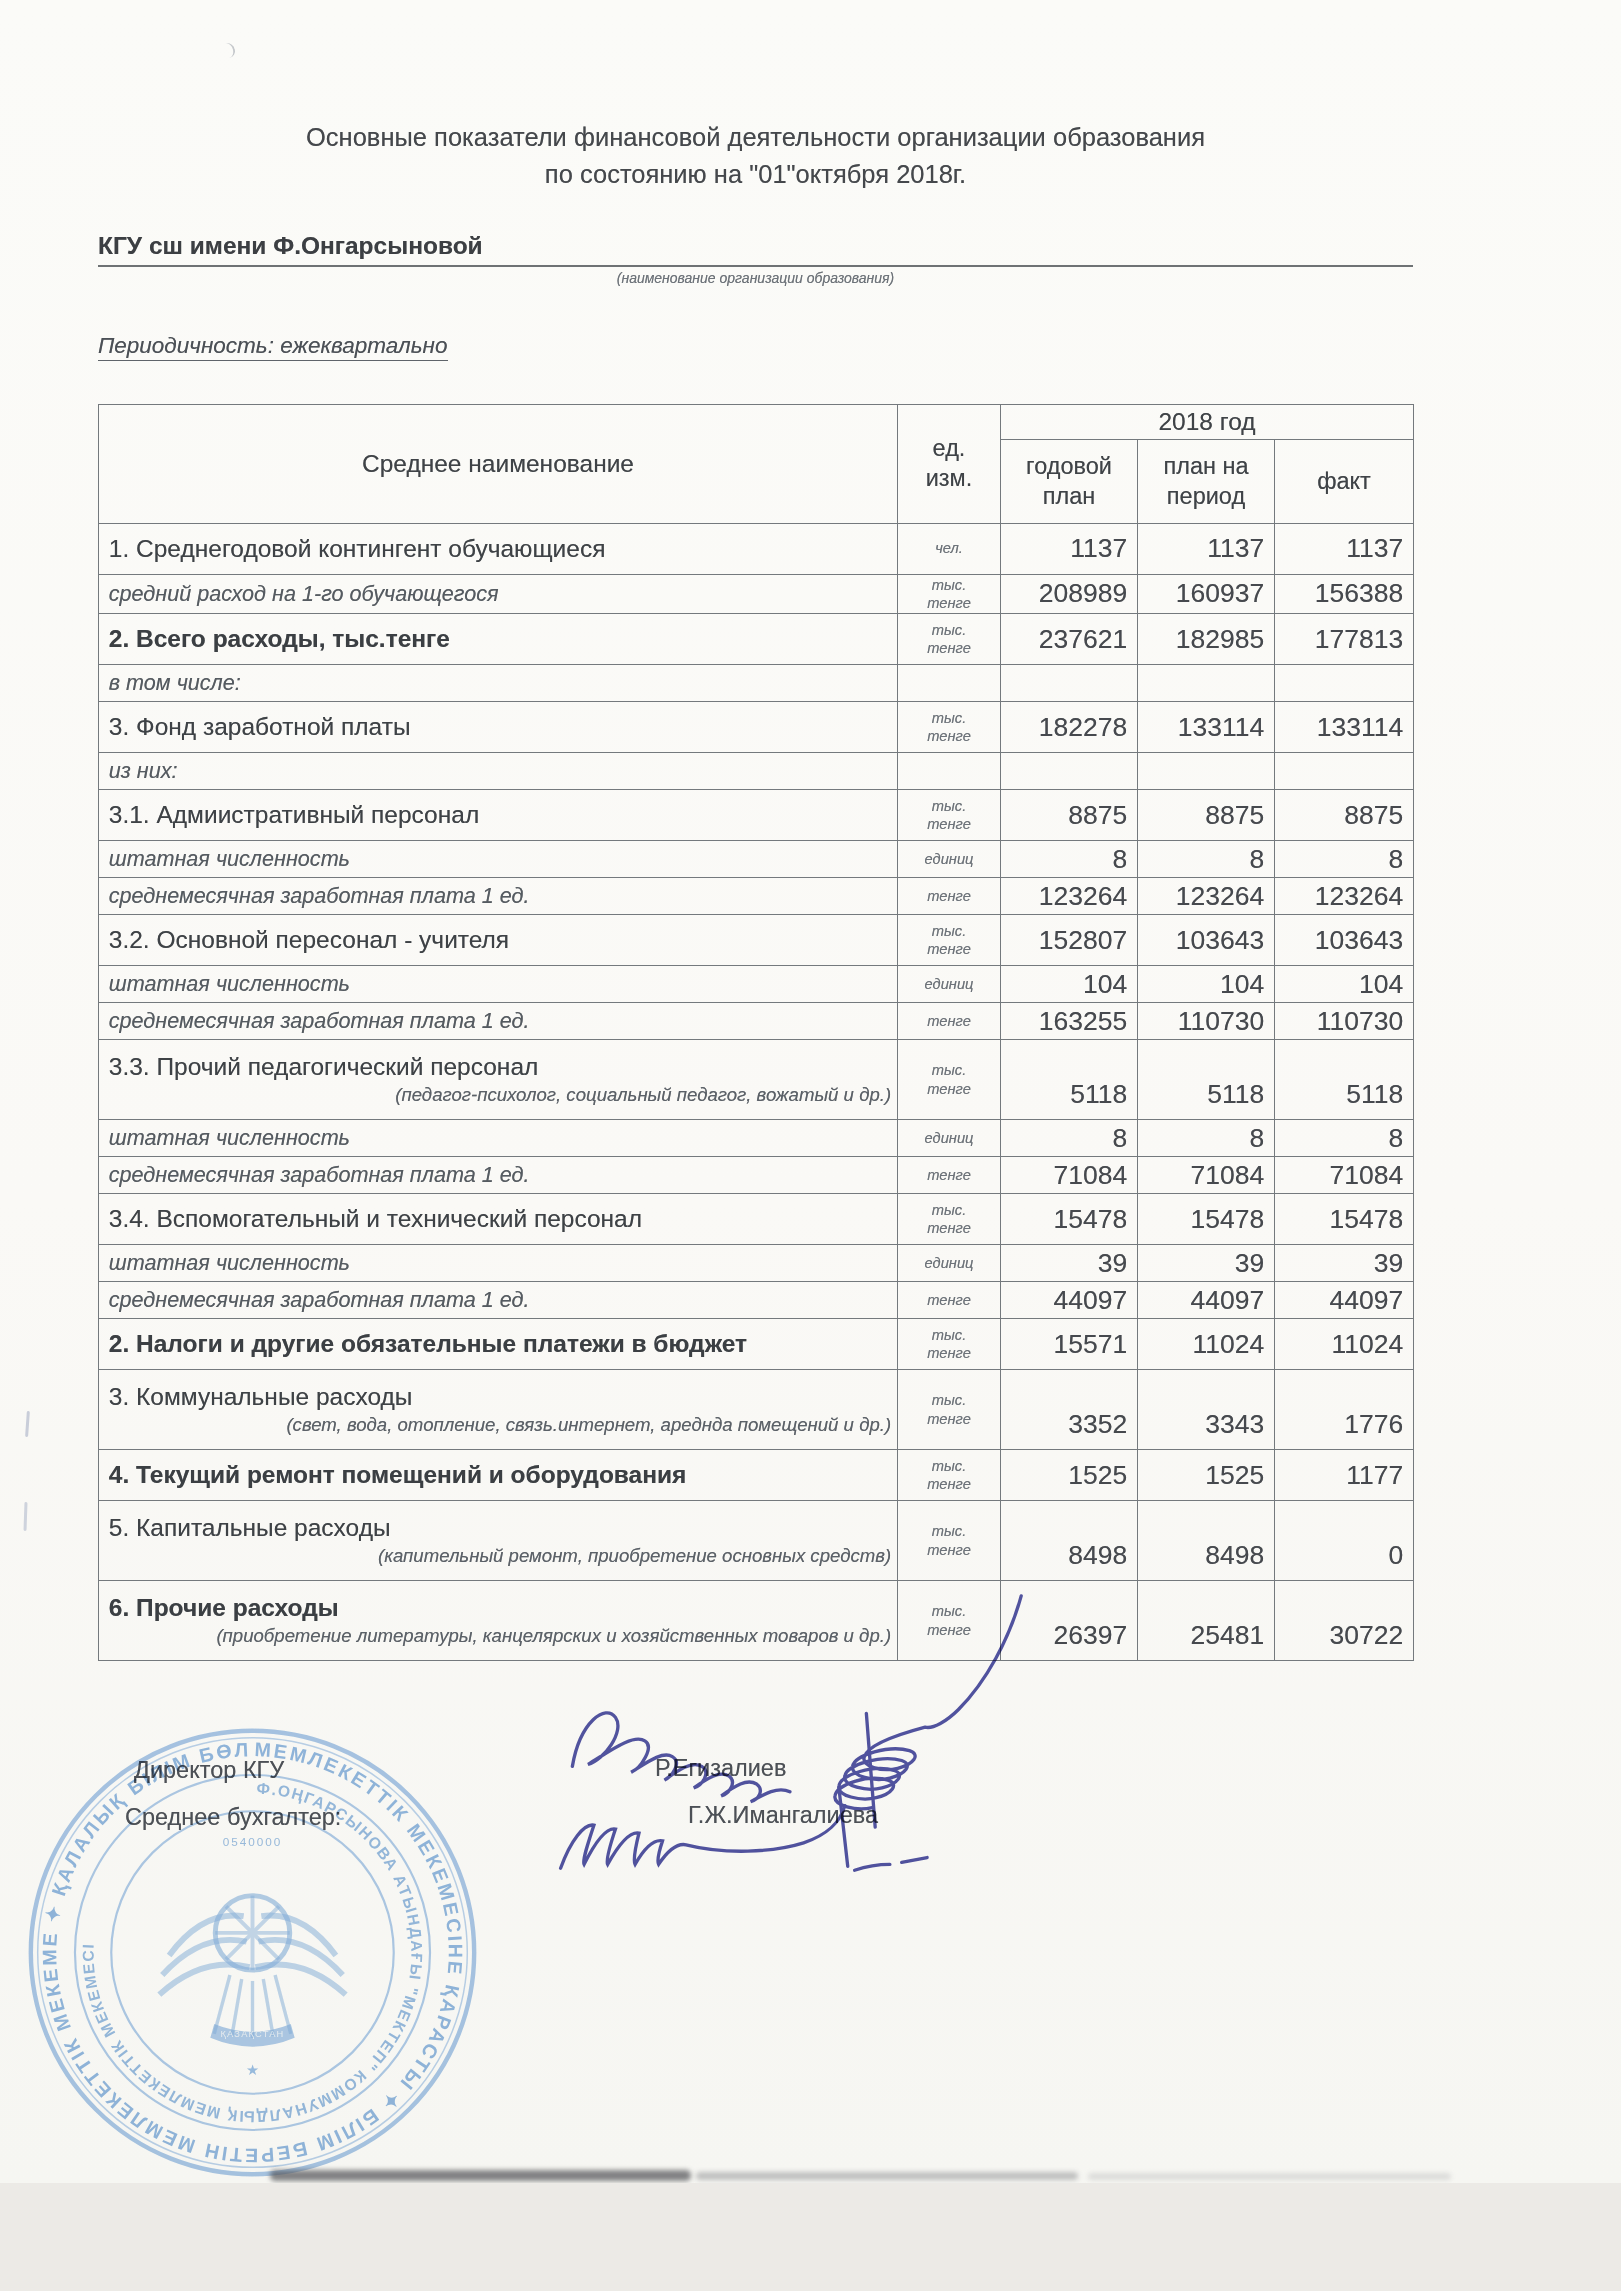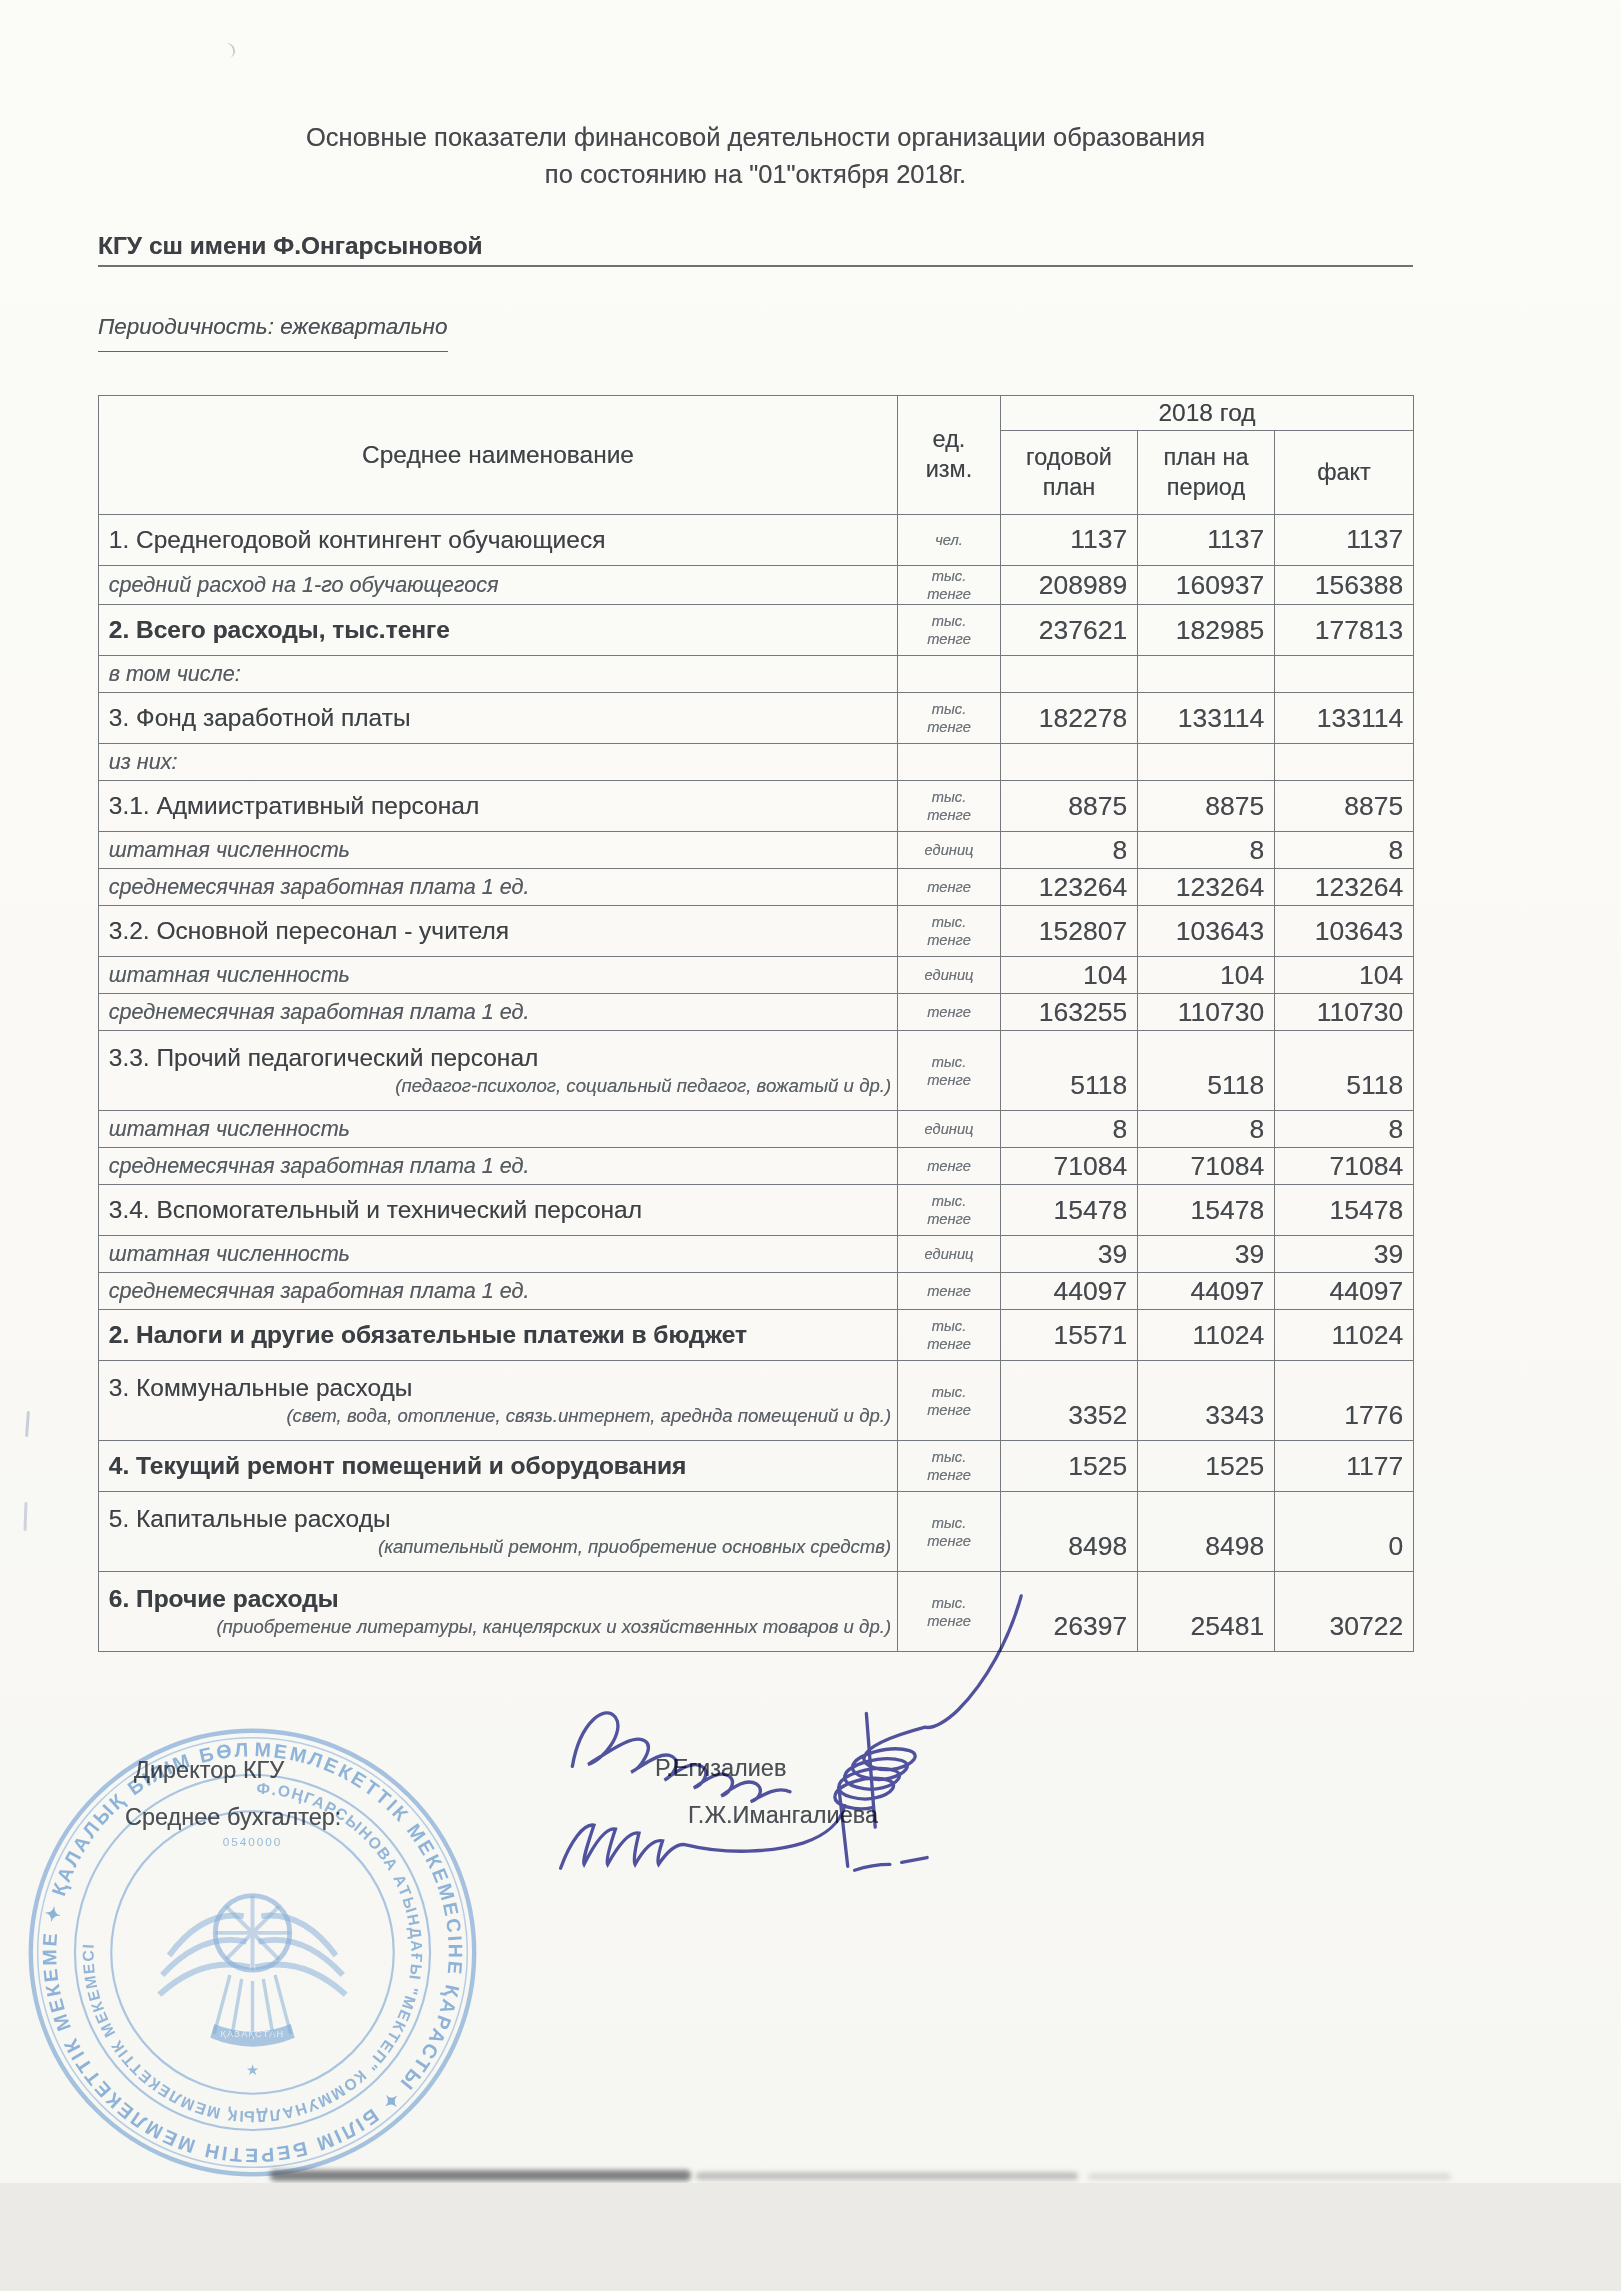--- a/index.html
+++ b/index.html
@@ -13,21 +13,21 @@
     overflow:hidden;
   }
   .content{margin-left:98px;width:1315px;text-shadow:0 0 0.6px rgba(60,64,68,.5);}
   .t1{padding-top:123px;text-align:center;font-size:25.5px;color:#45484c;}
   .t2{margin-top:7.8px;text-align:center;font-size:25.5px;color:#45484c;}
   .org{margin-top:43px;text-align:left;font-size:24.5px;font-weight:bold;color:#3c3f43;}
   .rule{margin-top:4.9px;border-bottom:2px solid #55595d;opacity:.85;}
   .caption{margin-top:2.9px;text-align:center;font-style:italic;font-size:14px;color:#6d737a;}
   .period-wrap{margin-top:47px;}
   .period{display:inline-block;font-style:italic;font-size:22.5px;color:#4b5056;
-    border-bottom:1.5px solid #5f646a;padding-bottom:11px;}
+    border-bottom:1.5px solid #5f646a;padding-bottom:1px;}
   table.fin{border-collapse:collapse;table-layout:fixed;width:1315px;margin-top:43px;}
   table.fin th,table.fin td{border:1px solid #74797d;}
   thead th{font-weight:normal;color:#3f4347;}
   .hr1{height:35px;}
   .hr2{height:84px;}
   .h-name{font-size:24.5px;}
   .h-unit{font-size:23.5px;line-height:1.25;white-space:pre-line;}
   .h-year{font-size:24.5px;}
   .h-col{font-size:23.5px;line-height:1.3;white-space:pre-line;}
   tbody tr.s-main{height:51px;}
@@ -63,20 +63,21 @@
 <body>
 
 <div class="page">
   <div class="mark0"></div>
 
   <div class="content">
     <div class="t1">Основные показатели финансовой деятельности организации образования</div>
     <div class="t2">по состоянию на "01"октября 2018г.</div>
     <div class="org">КГУ сш имени Ф.Онгарсыновой</div>
     <div class="rule"></div>
+    <div class="caption">(наименование организации образования)</div>
     <div class="period-wrap">
       <span class="period">Периодичность: ежеквартально</span>
     </div>
 
     <table class="fin">
       <colgroup>
         <col style="width:799px">
           <col style="width:103px">
         <col style="width:137px">
           <col style="width:137px">

